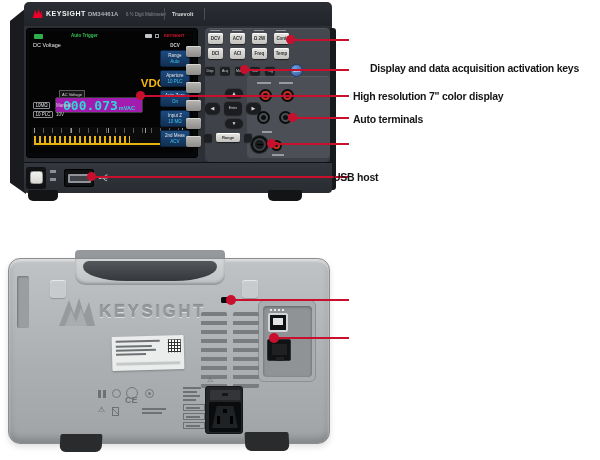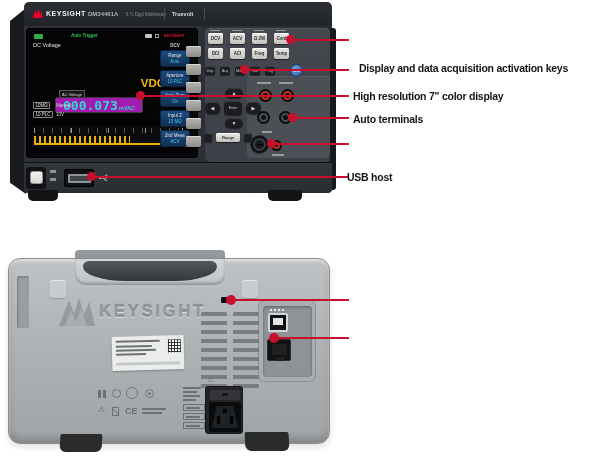--- a/index.html
+++ b/index.html
@@ -254,21 +254,21 @@
 
     <div class="a graybar" style="left:93px;top:144px;width:3px;height:8px;"></div>
     <div class="a graybar" style="left:98px;top:144px;width:3px;height:8px;"></div>
     <div class="a" style="left:107px;top:143px;width:9px;height:9px;border:1.2px solid #74787b;border-radius:50%;"></div>
     <div class="a" style="left:121px;top:141px;width:12px;height:12px;border:1.2px solid #74787b;border-radius:50%;"></div>
     <div class="a flex" style="left:140px;top:143px;width:9px;height:9px;border:1.2px solid #74787b;border-radius:50%;">
       <div style="width:3px;height:3px;border-radius:50%;background:#74787b;"></div>
     </div>
     <div class="a" style="left:93px;top:159px;font:8px 'DejaVu Sans',sans-serif;color:#64686b;">⚠</div>
     <div class="a" style="left:107px;top:161px;width:7px;height:9px;border:1px solid #6d7174;background:linear-gradient(45deg,transparent 45%,#6d7174 45%,#6d7174 55%,transparent 55%);"></div>
-    <div class="a" style="left:120px;top:160px;font:700 9px 'Liberation Sans',sans-serif;color:#6d7174;">CE</div>
+    <div class="a" style="left:120px;top:149px;font:700 9px 'Liberation Sans',sans-serif;color:#6d7174;">CE</div>
     <div class="a graybar" style="left:137px;top:162px;width:24px;height:1.5px;"></div>
     <div class="a graybar" style="left:137px;top:166px;width:20px;height:1.5px;"></div>
 
     <div class="a" style="left:202px;top:130px;font:7px 'DejaVu Sans',sans-serif;color:#5d6164;">⚠</div>
     <div class="a graybar" style="left:178px;top:141px;width:18px;height:1.5px;"></div>
     <div class="a graybar" style="left:178px;top:145px;width:14px;height:1.5px;"></div>
     <div class="a graybar" style="left:178px;top:149px;width:17px;height:1.5px;"></div>
     <div class="a graybar" style="left:178px;top:153px;width:13px;height:1.5px;"></div>
     <div class="a" style="left:178px;top:158px;width:22px;height:7px;border:1px solid #6d7174;">
         <div class="a graybar" style="left:2px;top:2px;width:14px;height:1.5px;"></div>
@@ -294,36 +294,36 @@
 
     <div class="a" style="left:55px;top:188px;width:42px;height:18px;background:#292b2d;border-radius:2px 2px 6px 6px;transform:skewX(-3deg);"></div>
     <div class="a" style="left:240px;top:186px;width:44px;height:19px;background:#292b2d;border-radius:2px 2px 6px 6px;transform:skewX(3deg);"></div>
   </div>
 
   <div class="a c-line" style="left:291px;top:39px;width:58px;"></div>
   <div class="a c-dot" style="left:286px;top:35px;"></div>
 
   <div class="a c-line" style="left:245px;top:69px;width:104px;"></div>
   <div class="a c-dot" style="left:240px;top:65px;"></div>
-  <div class="a c-text" style="left:359px;top:62px;">Display and data acquisition activation keys</div>
+  <div class="a c-text" style="left:370px;top:62px;">Display and data acquisition activation keys</div>
 
   <div class="a c-line" style="left:141px;top:95px;width:208px;"></div>
   <div class="a c-dot" style="left:136px;top:91px;"></div>
   <div class="a c-text" style="left:353px;top:90px;">High resolution 7" color display</div>
 
   <div class="a c-line" style="left:293px;top:117px;width:56px;"></div>
   <div class="a c-dot" style="left:288px;top:113px;"></div>
   <div class="a c-text" style="left:353px;top:113px;">Auto terminals</div>
 
   <div class="a c-line" style="left:272px;top:143px;width:77px;"></div>
   <div class="a c-dot" style="left:267px;top:139px;"></div>
 
   <div class="a c-line" style="left:92px;top:176px;width:257px;"></div>
   <div class="a c-dot" style="left:87px;top:172px;"></div>
-  <div class="a c-text" style="left:347px;top:171px;text-align:right;">USB host</div>
+  <div class="a c-text" style="left:333px;top:171px;text-align:right;">USB host</div>
 
   <div class="a c-line" style="left:231px;top:299px;width:118px;"></div>
   <div class="a c-dot" style="left:226px;top:295px;width:10px;height:10px;"></div>
 
   <div class="a c-line" style="left:274px;top:337px;width:75px;"></div>
   <div class="a c-dot" style="left:269px;top:333px;width:10px;height:10px;"></div>
 
 </div>
 
 </body></html>

